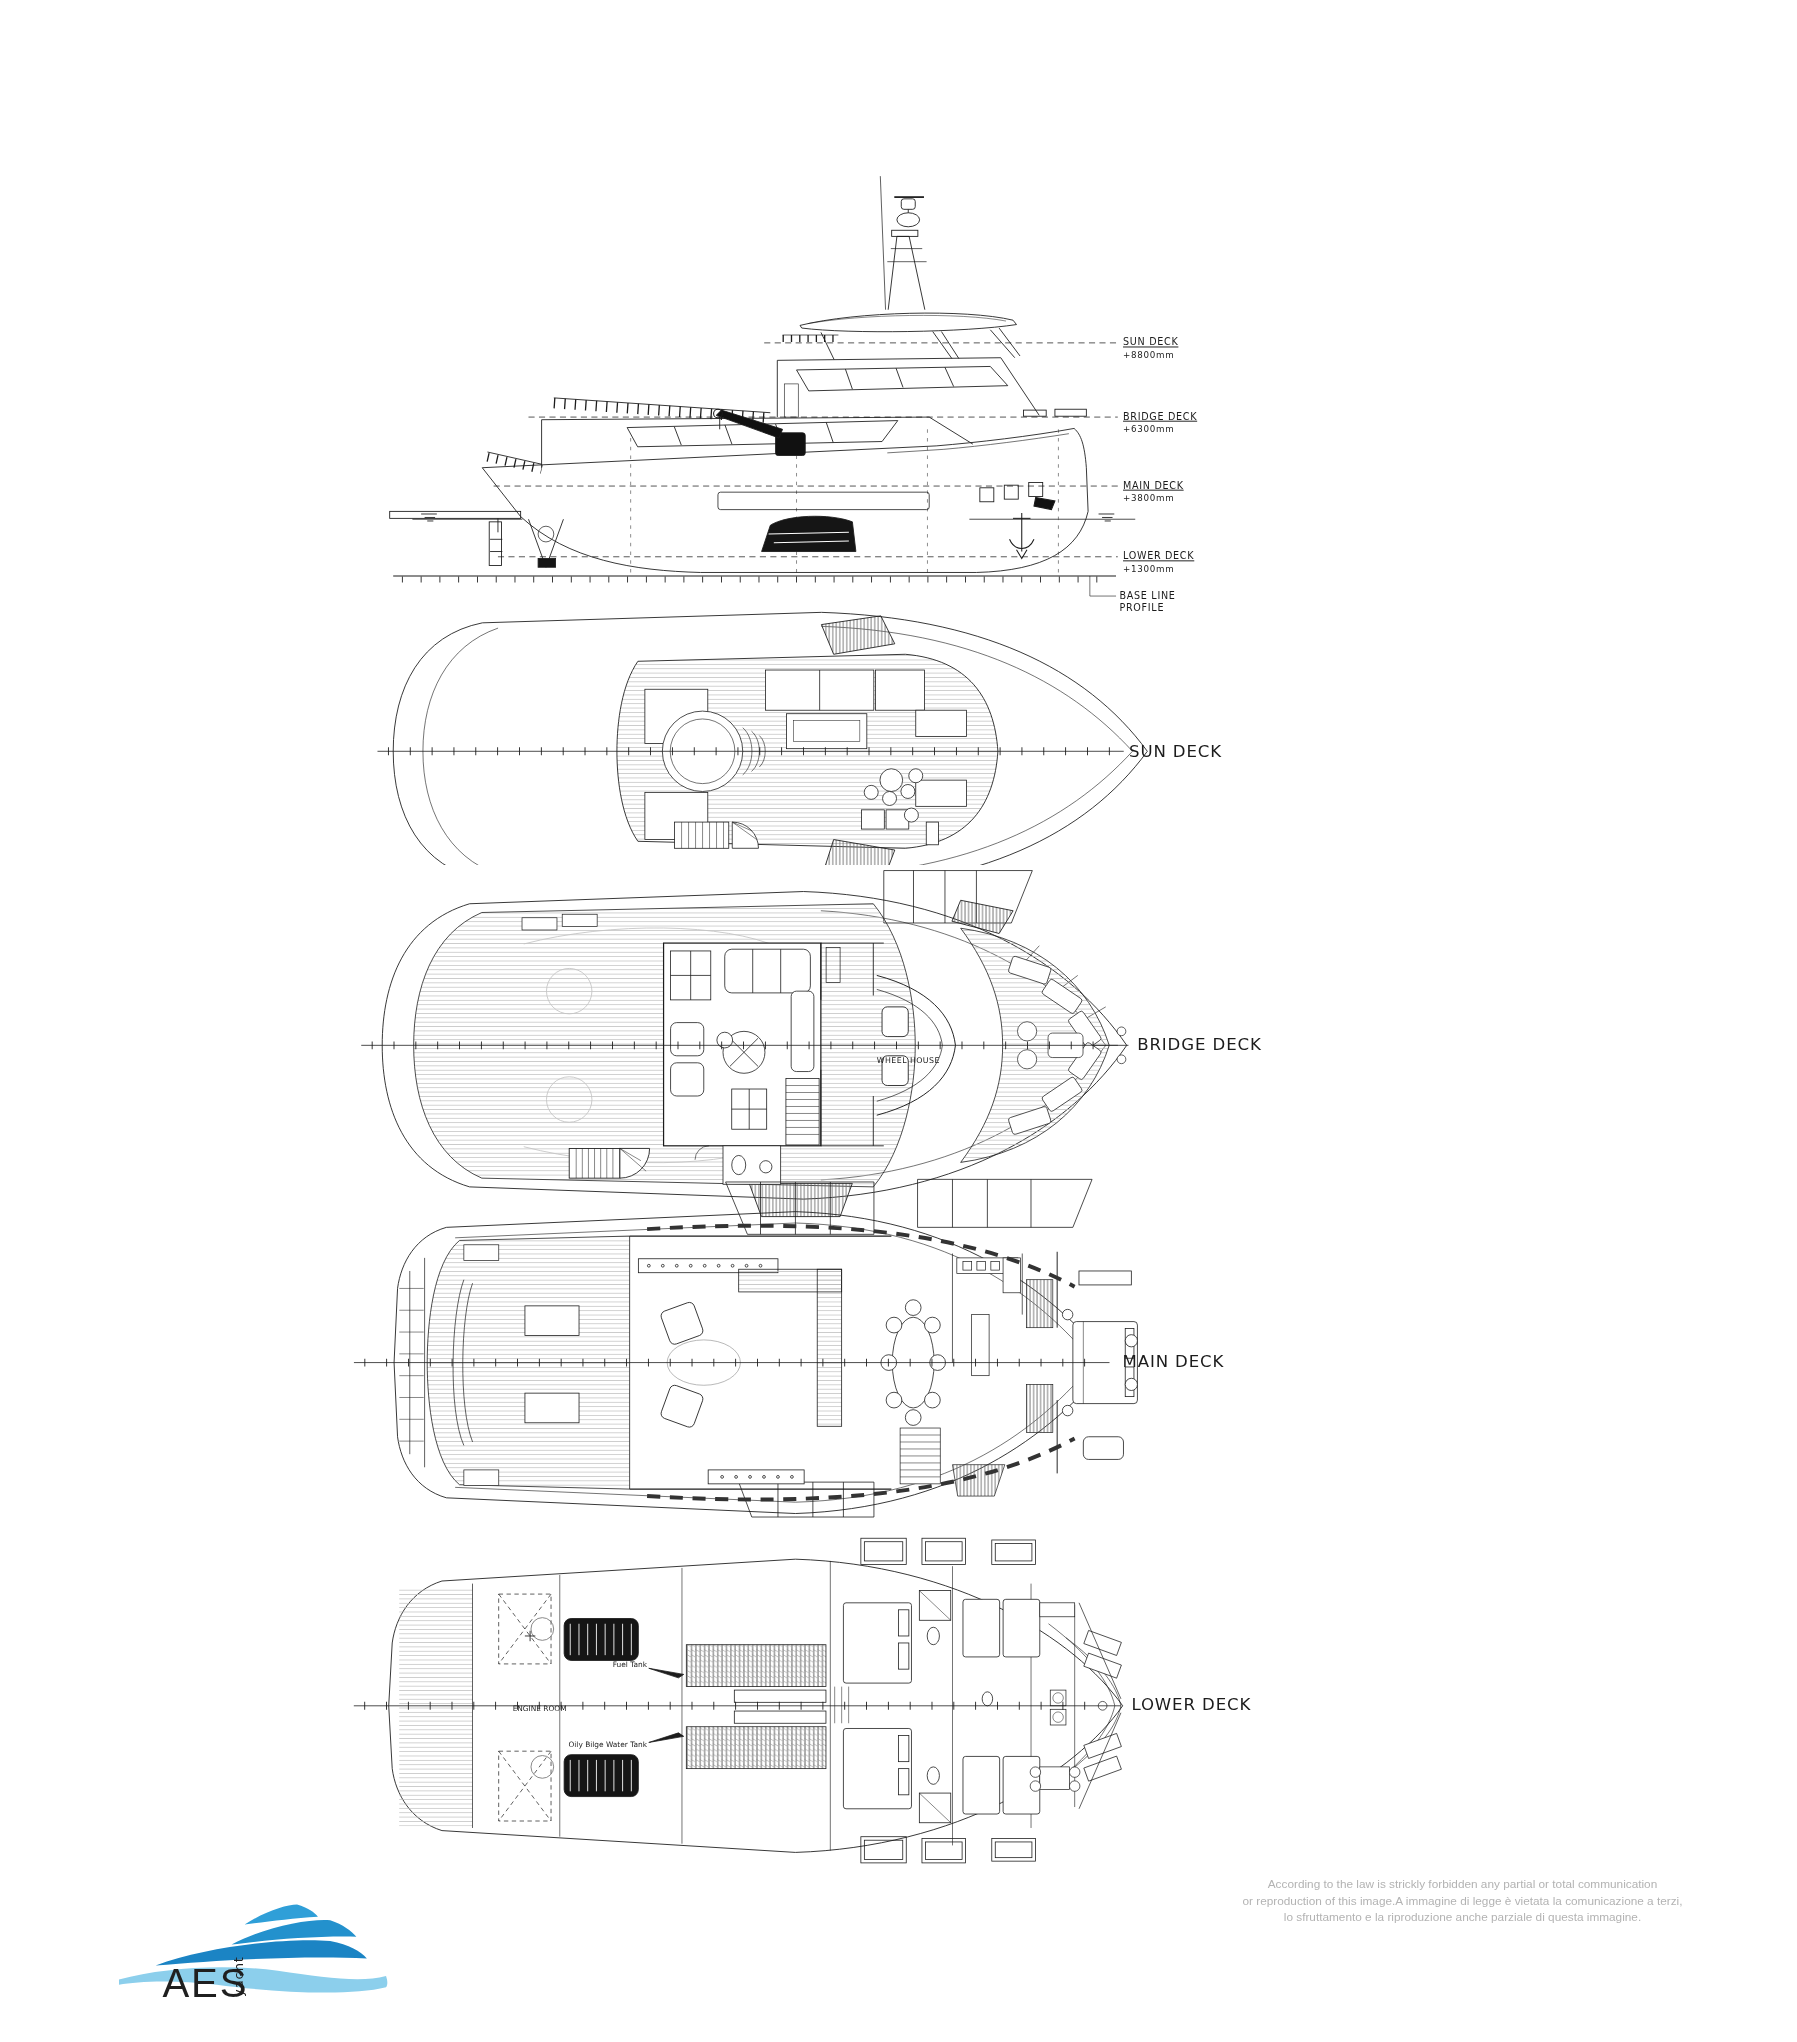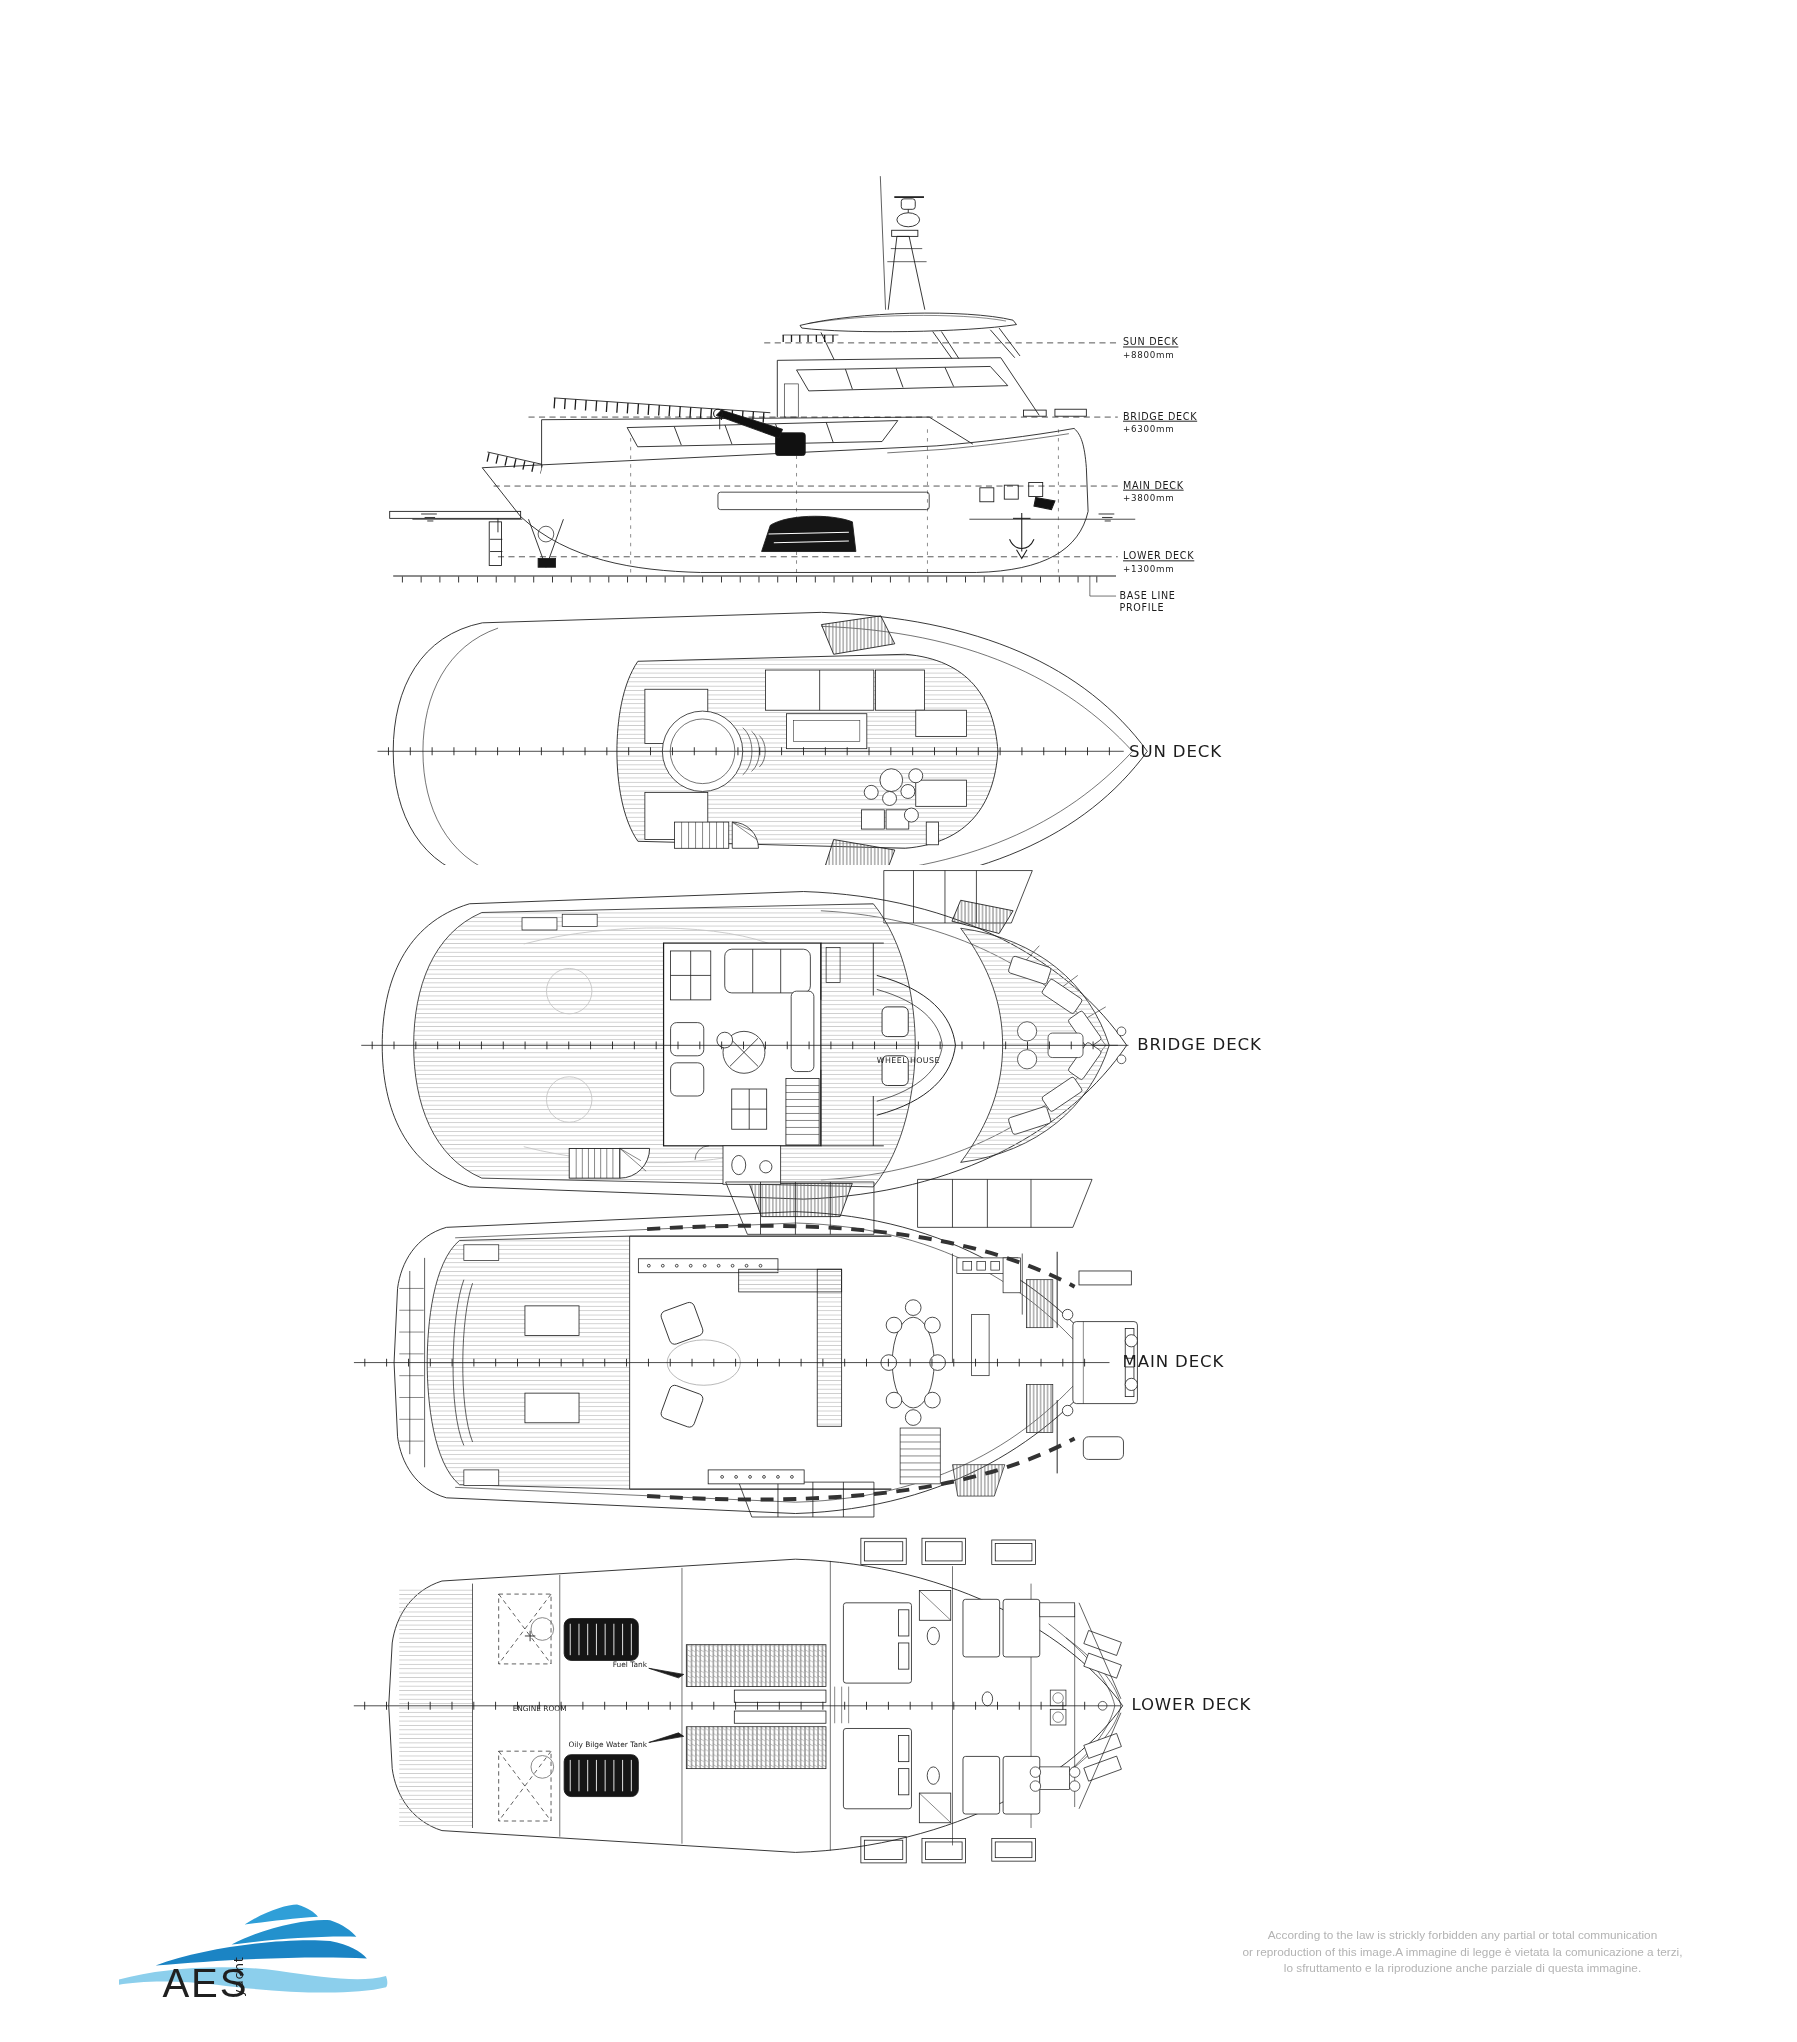--- a/index.html
+++ b/index.html
@@ -1,21 +1,21 @@
 <!DOCTYPE html>
 <html style="font-size:14px"><head>
 <meta charset="utf-8">
 <style>
   html,body{margin:0;padding:0;background:#fff;}
   .canvas{position:relative;width:1797px;height:2043px;background:#ffffff;overflow:hidden;
           font-family:"DejaVu Sans",sans-serif;}
   .abs{position:absolute;}
   svg text{font-family:"DejaVu Sans",sans-serif;fill:#1c1c1c;stroke:none;}
   .cad-label{letter-spacing:1px;}
-  .disclaimer{position:absolute;left:1195px;top:1927px;width:535px;text-align:center;
+  .disclaimer{position:absolute;left:1195px;top:1876px;width:535px;text-align:center;
               color:#b3b3b3;font-size:11.8px;line-height:16.6px;font-family:"Liberation Sans",sans-serif;}
   .disclaimer div{white-space:nowrap;}
 </style>
 </head>
 <body>
 
 <div class="canvas">
 
 <svg width="0" height="0" style="position:absolute">
   <defs>

